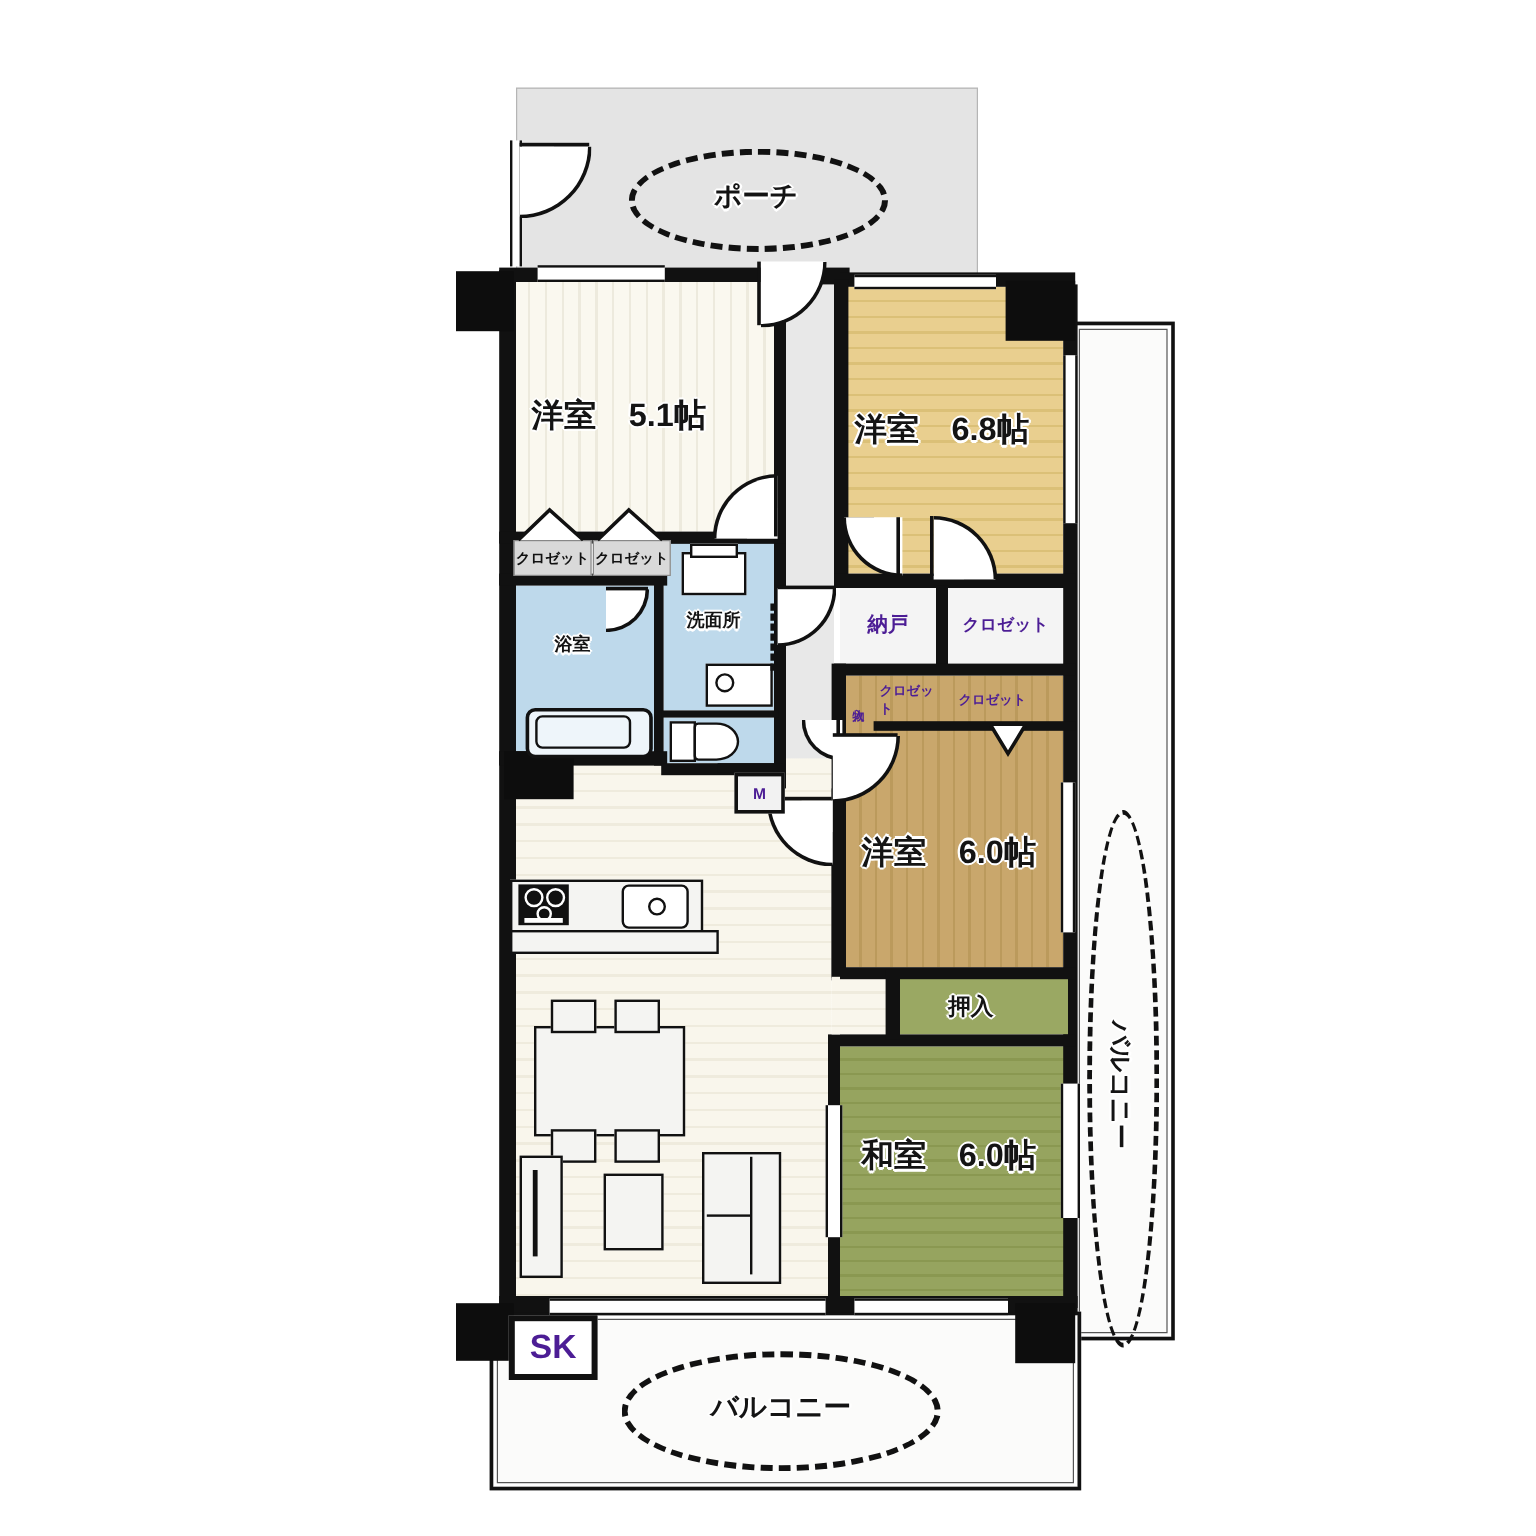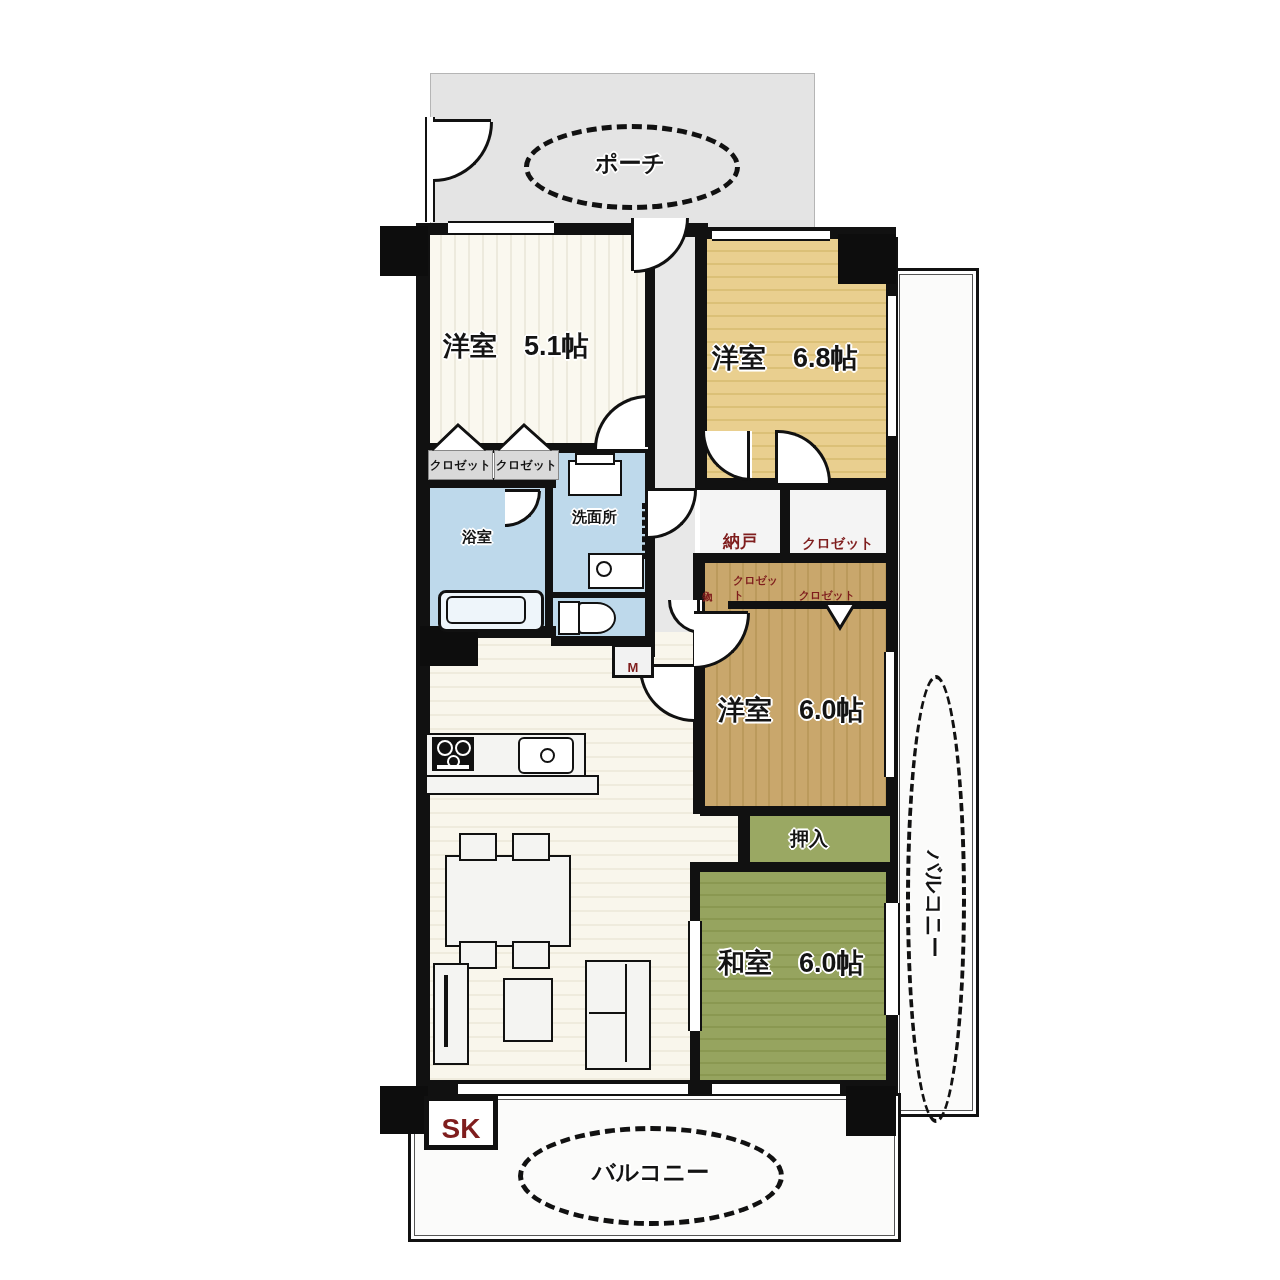--- a/index.html
+++ b/index.html
@@ -11,21 +11,21 @@
   .pillar{position:absolute;background:#0d0d0d;}
   .win-h{position:absolute;background:#fff;border-top:2px solid #111;border-bottom:2px solid #111;}
   .win-v{position:absolute;background:#fff;border-left:2px solid #111;border-right:2px solid #111;}
   .arc{position:absolute;background:#fff;border:0 solid #111;}
   .leaf{position:absolute;background:#111;}
   .lbl{position:absolute;font-weight:bold;color:#141414;white-space:nowrap;
        text-shadow:-2px 0 0 #fff,2px 0 0 #fff,0 -2px 0 #fff,0 2px 0 #fff,
                    -1px -1px 0 #fff,1px 1px 0 #fff,-1px 1px 0 #fff,1px -1px 0 #fff;}
   .chip{position:absolute;background:#d9d9d9;border:1px solid #888;color:#111;font-weight:bold;
         display:flex;align-items:center;justify-content:center;}
-  .box-lbl{position:absolute;color:#7f1d1d;font-weight:bold;display:flex;align-items:flex-end;justify-content:center;}
+  .box-lbl{position:absolute;color:#4c1d95;font-weight:bold;display:flex;align-items:center;justify-content:center;}
   .ellipse{position:absolute;border:5px dashed #111;border-radius:50%;}
   .furn{position:absolute;background:#f4f4f2;border:2px solid #111;}
   .thin{position:absolute;border:2px solid #111;background:#fff;}
 </style>
 </head>
 <body>
 
 <div id="canvas">
 
   <div class="room" style="left:430px;top:73px;width:383px;height:156px;background:#e4e4e4;border:1px solid #b5b5b5;"></div>

